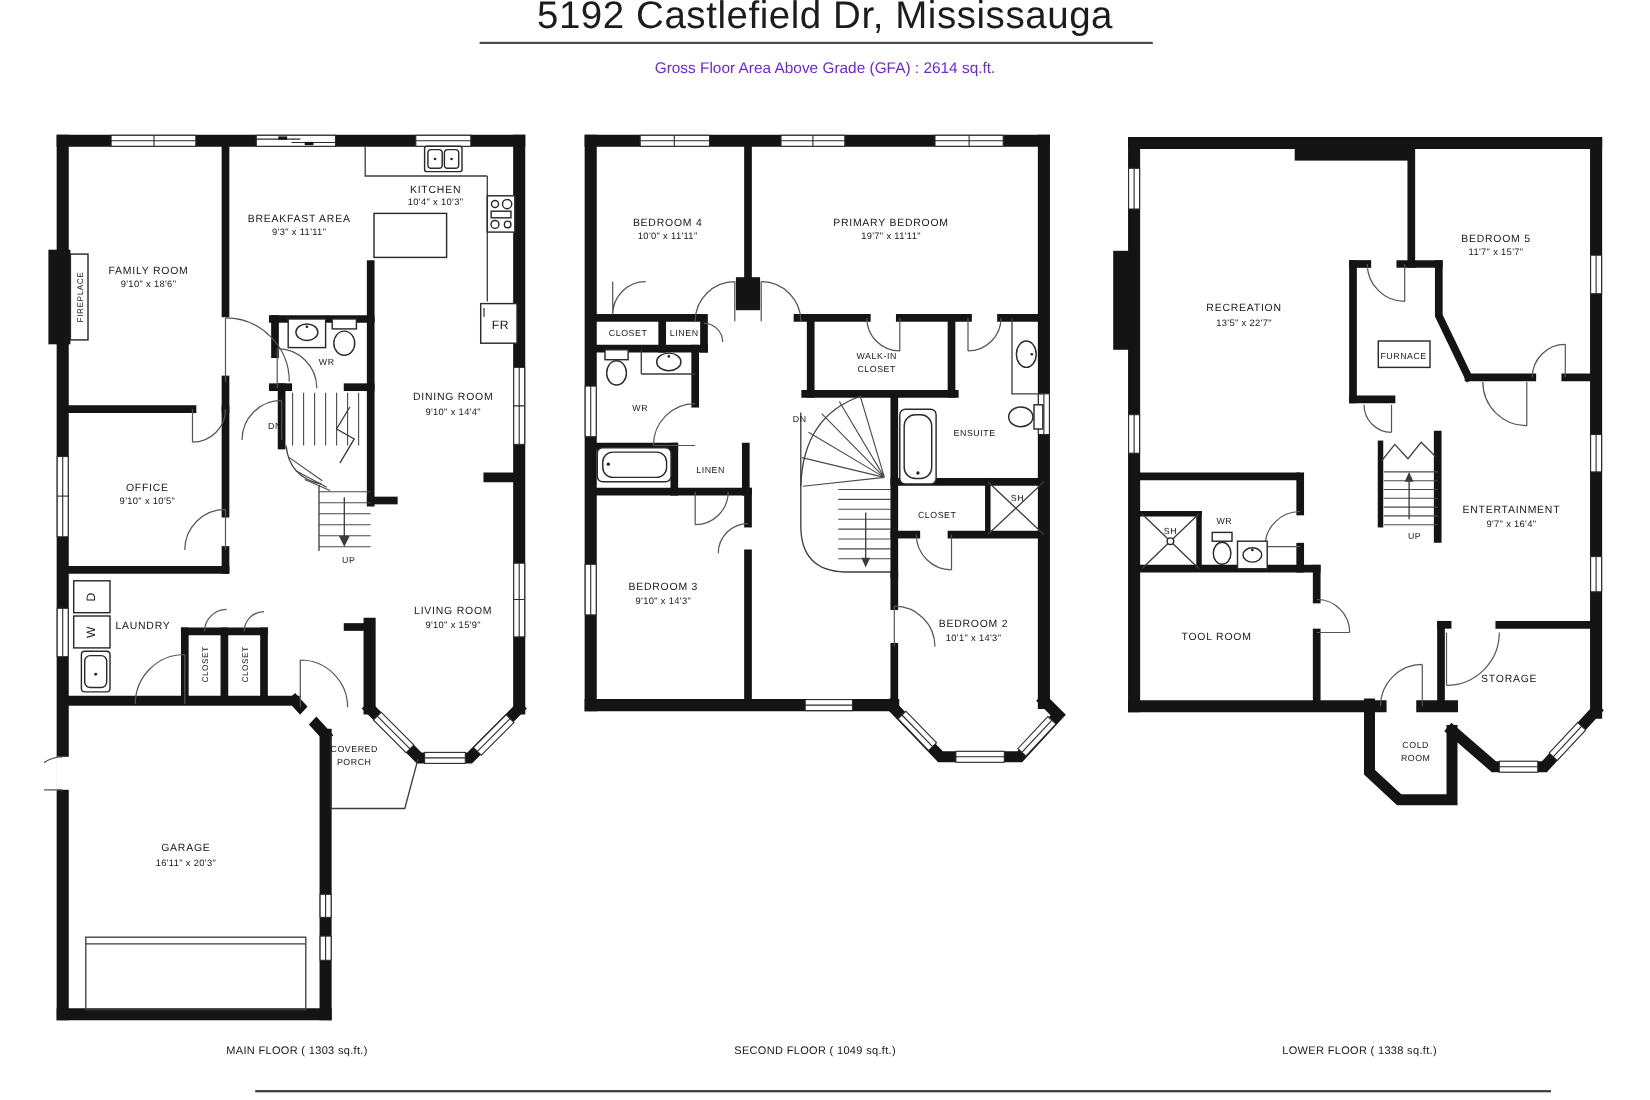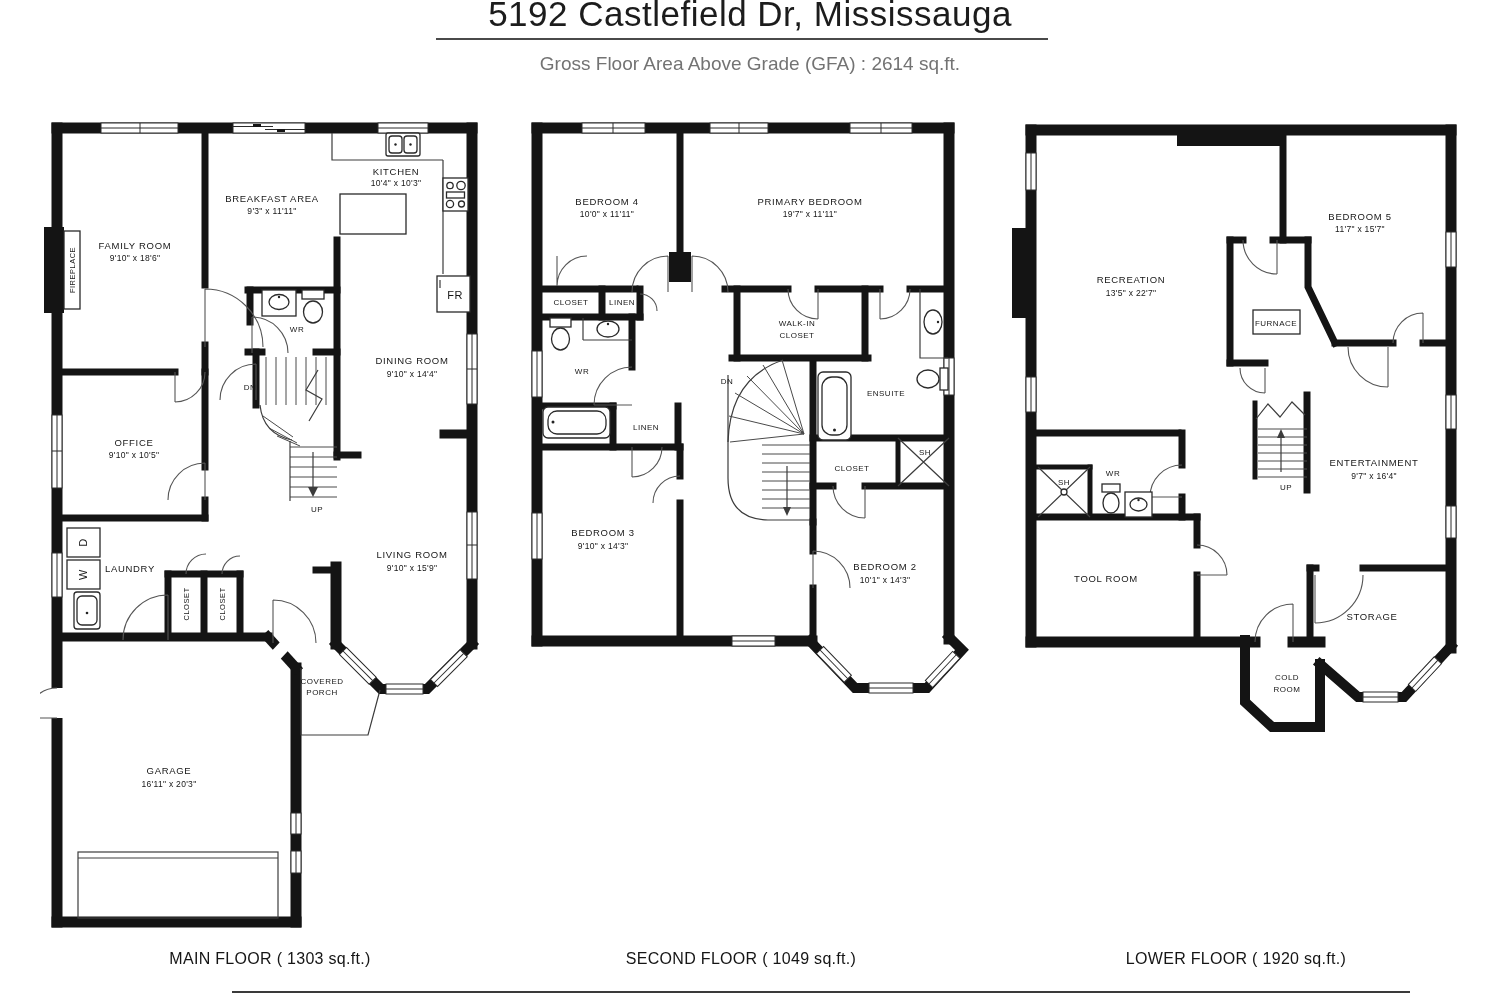--- a/index.html
+++ b/index.html
@@ -2,22 +2,22 @@
 <html><head>
 <meta charset="utf-8">
 <style>
   html,body{margin:0;padding:0;background:#fff;}
   .page{position:relative;width:1500px;height:1000px;background:#fff;overflow:hidden;
         font-family:"Liberation Sans",sans-serif;color:#141414;}
   .title{position:absolute;top:-6px;left:0;width:1500px;text-align:center;
          font-size:35px;letter-spacing:0.5px;color:#1c1c1c;}
   .title-rule{position:absolute;top:38px;left:436px;width:612px;height:2px;background:#4a4a4a;}
   .subtitle{position:absolute;top:53px;left:0;width:1500px;text-align:center;
-            font-size:19px;color:#737373;}
-  .caption{position:absolute;top:950px;transform:translateX(-50%);font-size:16px;
+            font-size:14px;color:#6d28d9;}
+  .caption{position:absolute;top:950px;transform:translateX(-50%);font-size:10px;
            letter-spacing:0.3px;color:#151515;white-space:nowrap;}
   .bottom-rule{position:absolute;top:991px;left:232px;width:1178px;height:2px;background:#3a3a3a;}
   svg{position:absolute;}
   .wx{stroke:#141414;stroke-width:11;fill:none;stroke-linecap:square;}
   .wb{stroke:#141414;stroke-width:10;fill:none;stroke-linecap:square;stroke-linejoin:miter;}
   .wi{stroke:#141414;stroke-width:7;fill:none;stroke-linecap:square;}
   .w5{stroke:#141414;stroke-width:5;fill:none;stroke-linecap:square;}
   .w9{stroke:#141414;stroke-width:9;fill:none;stroke-linecap:square;}
   .thin{stroke:#3c3c3c;stroke-width:1.2;fill:none;}
   .tread{stroke:#4a4a4a;stroke-width:1;fill:none;}
@@ -521,16 +521,16 @@
       <text class="rsm" x="1287" y="680">COLD</text>
       <text class="rsm" x="1287" y="692">ROOM</text>
       <text class="rsm" x="1113" y="476">WR</text>
       <text class="rsm" x="1064" y="485">SH</text>
       <text class="rsm" x="1286" y="490">UP</text>
     </g>
   </svg>
 
   <div class="caption" style="left:270px">MAIN FLOOR ( 1303 sq.ft.)</div>
   <div class="caption" style="left:741px">SECOND FLOOR ( 1049 sq.ft.)</div>
-  <div class="caption" style="left:1236px">LOWER FLOOR ( 1920 sq.ft.)</div>
+  <div class="caption" style="left:1236px">LOWER FLOOR ( 1338 sq.ft.)</div>
   <div class="bottom-rule"></div>
 
 </div>
 
 </body></html>

